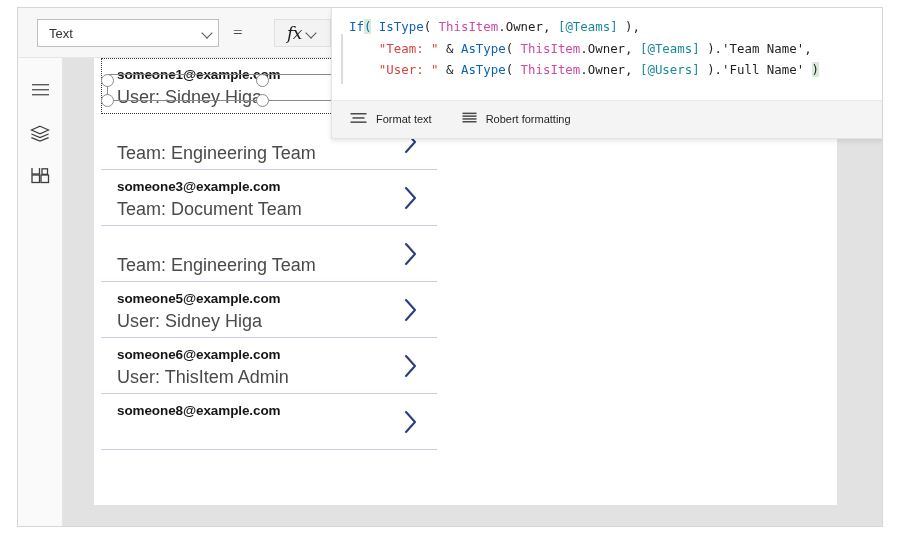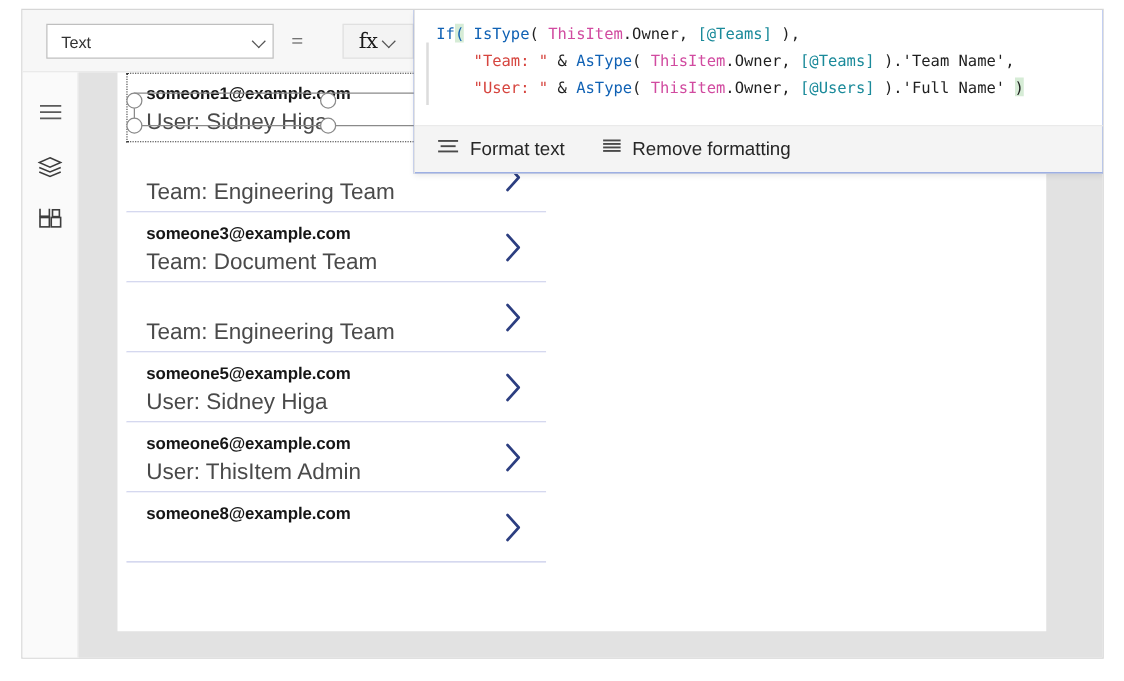--- a/index.html
+++ b/index.html
@@ -97,20 +97,21 @@
     border: 1px solid #e0e0e0;
     box-sizing: border-box;
     display: flex;
     align-items: center;
     justify-content: center;
     gap: 4px;
     cursor: pointer;
   }
   .fx-glyph {
     font-family: "DejaVu Serif", serif;
+    font-style: italic;
     font-size: 17px;
     color: #1a1a1a;
     line-height: 1;
     letter-spacing: -0.5px;
   }
 
   
   .left-rail {
     position: absolute;
     left: 0;
@@ -230,21 +231,21 @@
     cursor: pointer;
   }
 
   
   .formula-panel {
     position: absolute;
     left: 313px;
     top: 0px;
     width: 553px;
     height: 131px;
-    background: #1d4ed8;
+    background: #6d28d9;
     border: 1px solid #e3e3e3;
     border-top: none;
     box-sizing: border-box;
     box-shadow: 0 2px 5px rgba(0,0,0,0.10);
     overflow: hidden;
   }
   .formula-body {
     position: absolute;
     left: 0;
     top: 0;
@@ -297,21 +298,21 @@
   }
   .tb-btn {
     display: flex;
     align-items: center;
     gap: 9px;
     cursor: pointer;
     height: 28px;
     padding: 0 4px;
   }
   .tb-btn .t {
-    font-size: 15px;
+    font-size: 11px;
     color: #262626;
     line-height: 1;
   }
 </style>
 </head>
 <body>
 
 <div id="root">
 
 <div class="app-window">
@@ -450,20 +451,20 @@
 
       <div class="tb-btn">
         <span>
           <svg width="15" height="13" viewBox="0 0 15 13">
             <rect x="0.5" y="0.6" width="14" height="1.5" fill="#4a4a4a"></rect>
             <rect x="0.5" y="3.4" width="14" height="1.5" fill="#4a4a4a"></rect>
             <rect x="0.5" y="6.2" width="14" height="1.5" fill="#4a4a4a"></rect>
             <rect x="0.5" y="9.0" width="14" height="1.5" fill="#4a4a4a"></rect>
           </svg>
         </span>
-        <span class="t">Remove formatting</span>
+        <span class="t">Robert formatting</span>
       </div>
 
     </div>
   </div>
 
 </div>
 </div>
 
 </body></html>

